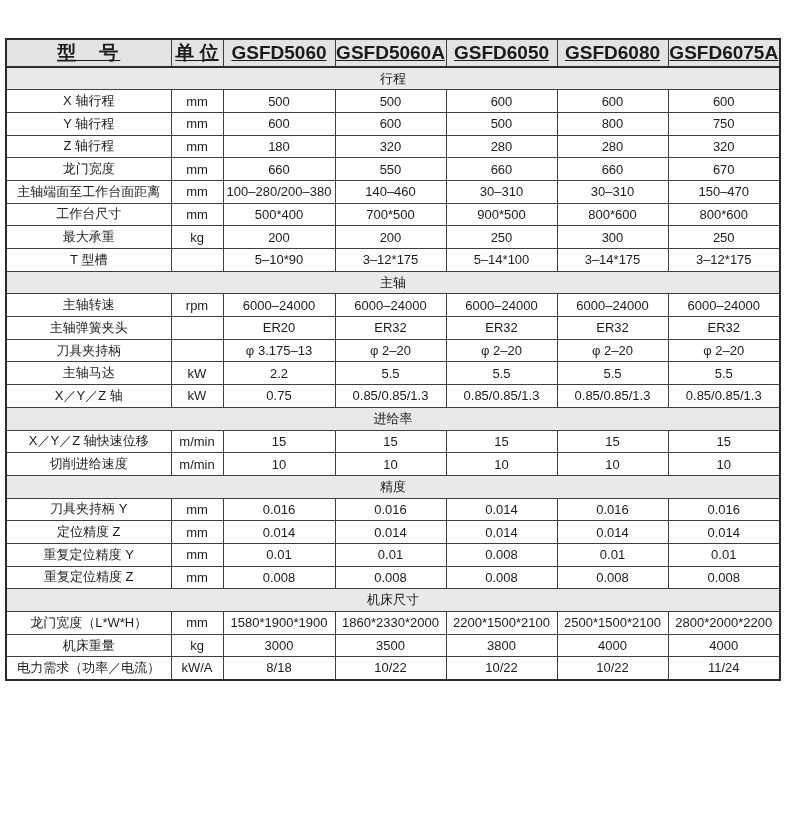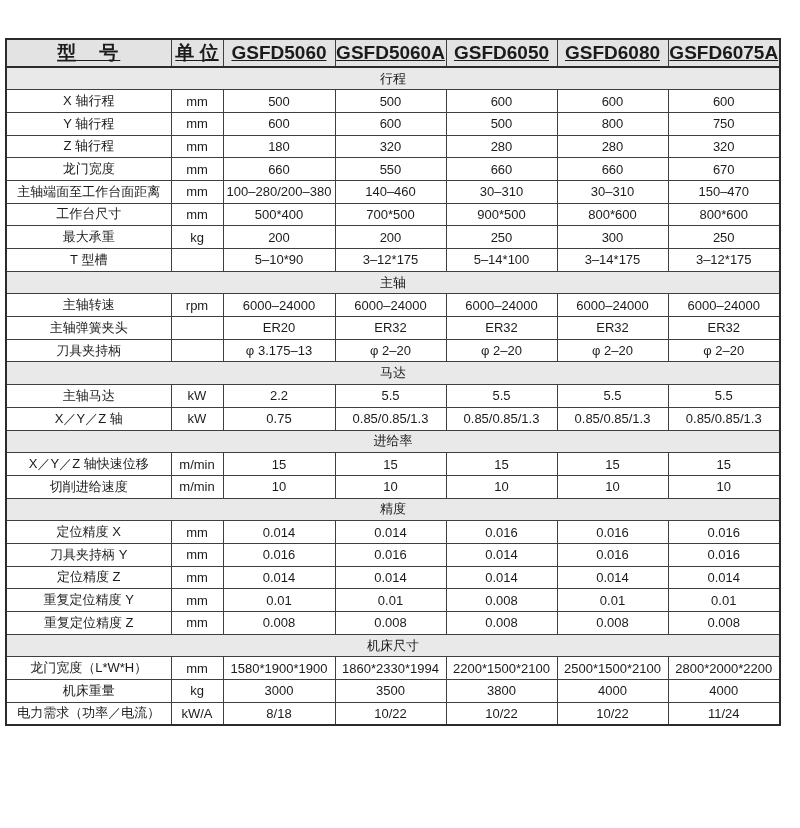--- a/index.html
+++ b/index.html
@@ -185,23 +185,20 @@
       <tr>
         <td class="c-label">刀具夹持柄</td>
         <td class="c-unit"></td>
         <td class="c-val">φ 3.175–13</td>
         <td class="c-val">φ 2–20</td>
         <td class="c-val">φ 2–20</td>
         <td class="c-val">φ 2–20</td>
         <td class="c-val">φ 2–20</td>
       </tr>
       <tr>
-        <td colspan="7" class="section-title">马达</td>
-      </tr>
-      <tr>
         <td class="c-label">主轴马达</td>
         <td class="c-unit">kW</td>
         <td class="c-val">2.2</td>
         <td class="c-val">5.5</td>
         <td class="c-val">5.5</td>
         <td class="c-val">5.5</td>
         <td class="c-val">5.5</td>
       </tr>
       <tr>
         <td class="c-label">X／Y／Z 轴</td>
@@ -230,36 +227,27 @@
         <td class="c-val">10</td>
         <td class="c-val">10</td>
         <td class="c-val">10</td>
         <td class="c-val">10</td>
         <td class="c-val">10</td>
       </tr>
       <tr>
         <td colspan="7" class="section-title">精度</td>
       </tr>
       <tr>
-        <td class="c-label">定位精度 X</td>
-        <td class="c-unit">mm</td>
-        <td class="c-val">0.014</td>
-        <td class="c-val">0.014</td>
+        <td class="c-label">刀具夹持柄 Y</td>
+        <td class="c-unit">mm</td>
         <td class="c-val">0.016</td>
         <td class="c-val">0.016</td>
-        <td class="c-val">0.016</td>
-      </tr>
-      <tr>
-        <td class="c-label">刀具夹持柄 Y</td>
-        <td class="c-unit">mm</td>
+        <td class="c-val">0.014</td>
         <td class="c-val">0.016</td>
         <td class="c-val">0.016</td>
-        <td class="c-val">0.014</td>
-        <td class="c-val">0.016</td>
-        <td class="c-val">0.016</td>
       </tr>
       <tr>
         <td class="c-label">定位精度 Z</td>
         <td class="c-unit">mm</td>
         <td class="c-val">0.014</td>
         <td class="c-val">0.014</td>
         <td class="c-val">0.014</td>
         <td class="c-val">0.014</td>
         <td class="c-val">0.014</td>
       </tr>
@@ -281,21 +269,21 @@
         <td class="c-val">0.008</td>
         <td class="c-val">0.008</td>
       </tr>
       <tr>
         <td colspan="7" class="section-title">机床尺寸</td>
       </tr>
       <tr>
         <td class="c-label">龙门宽度（L*W*H）</td>
         <td class="c-unit">mm</td>
         <td class="c-val">1580*1900*1900</td>
-        <td class="c-val">1860*2330*1994</td>
+        <td class="c-val">1860*2330*2000</td>
         <td class="c-val">2200*1500*2100</td>
         <td class="c-val">2500*1500*2100</td>
         <td class="c-val">2800*2000*2200</td>
       </tr>
       <tr>
         <td class="c-label">机床重量</td>
         <td class="c-unit">kg</td>
         <td class="c-val">3000</td>
         <td class="c-val">3500</td>
         <td class="c-val">3800</td>

